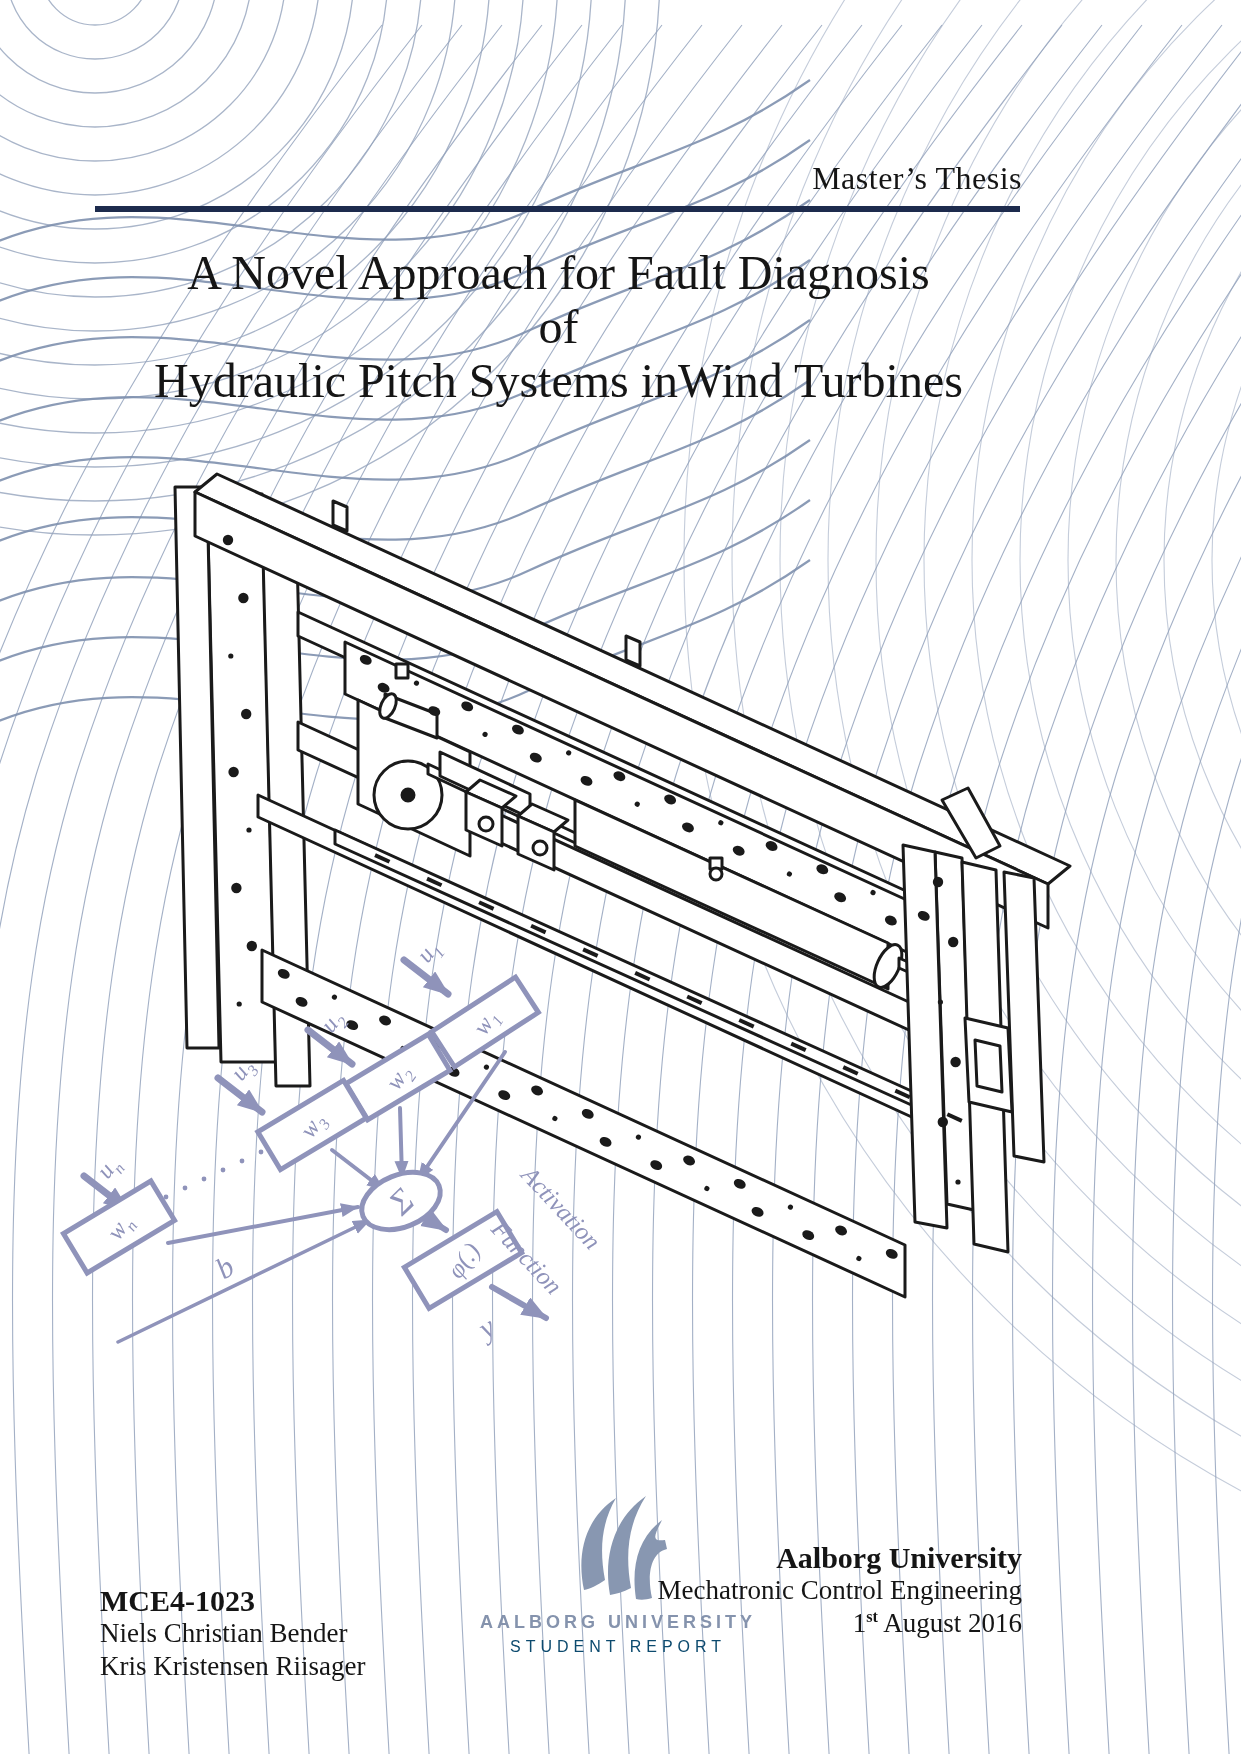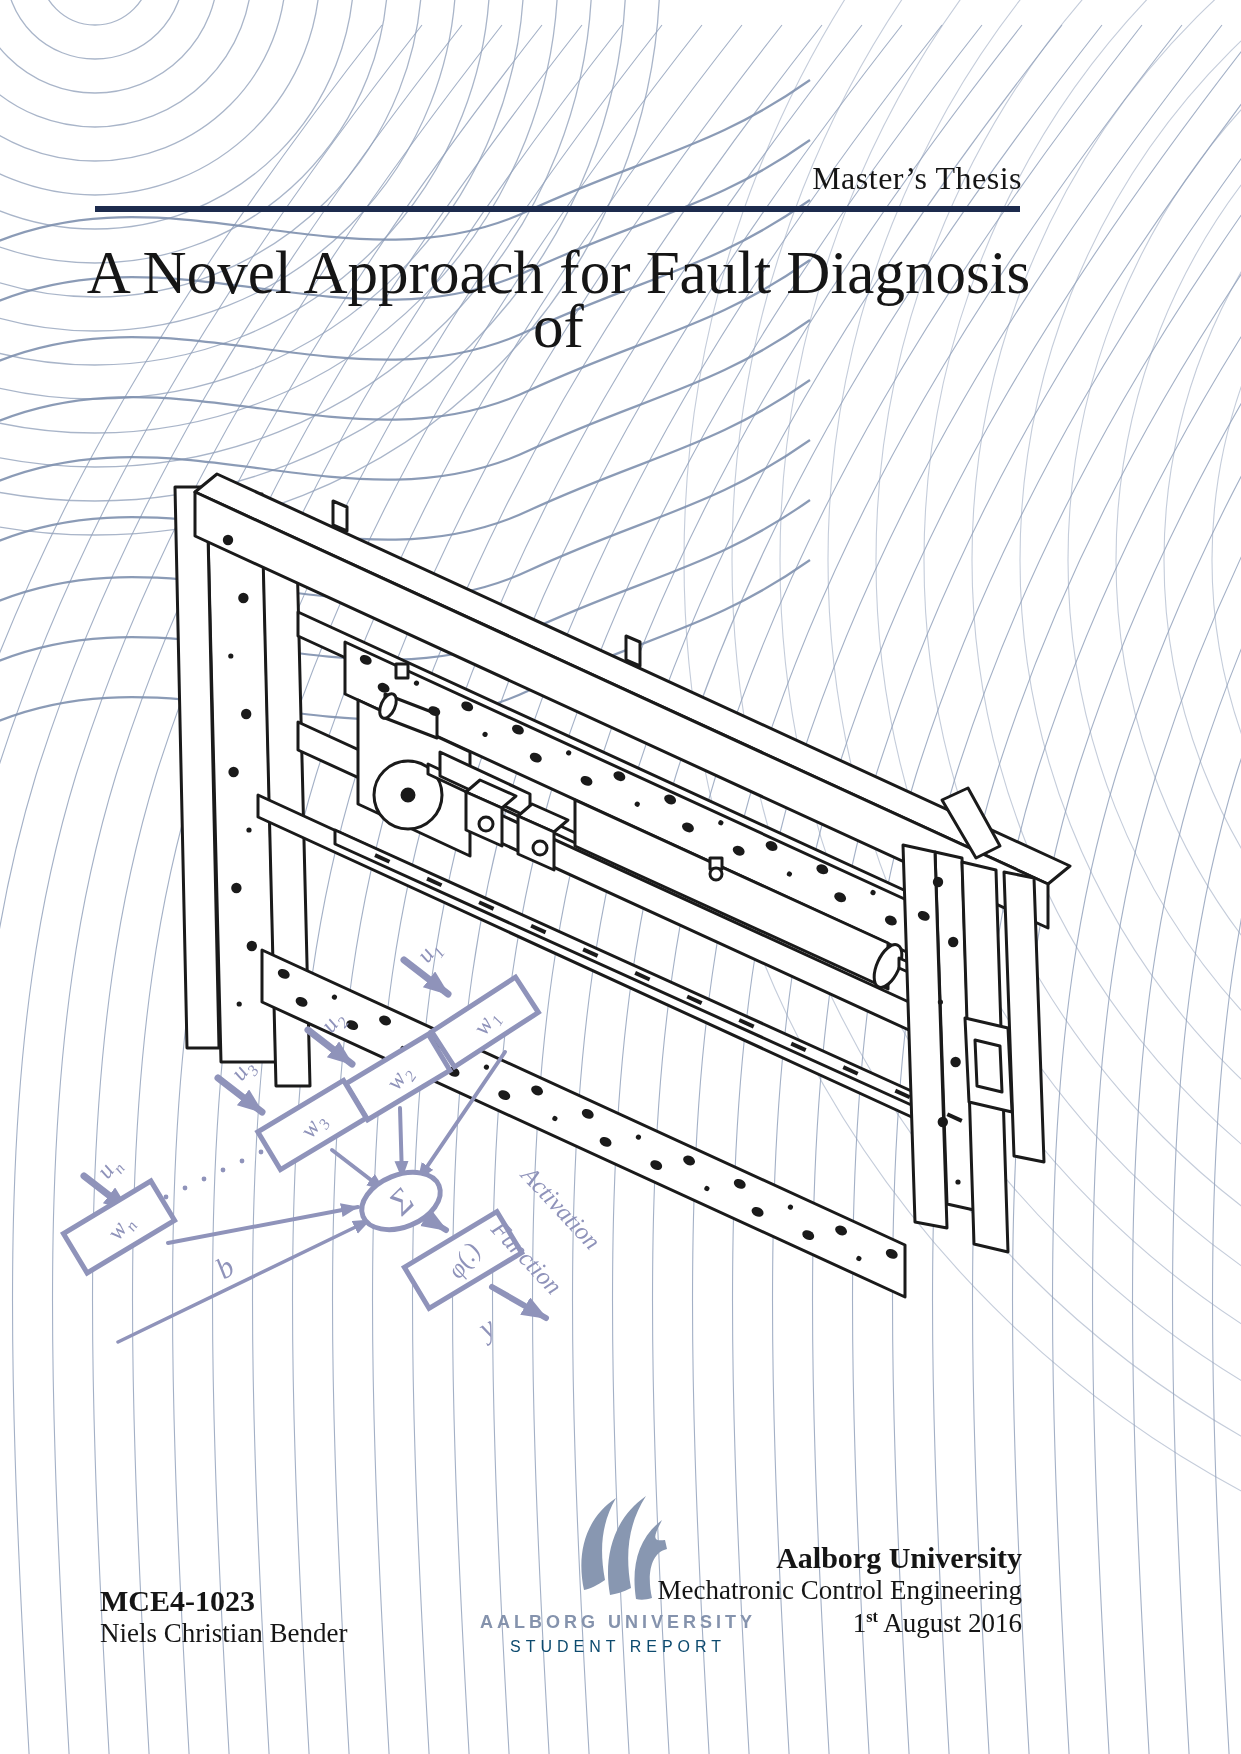--- a/index.html
+++ b/index.html
@@ -3,21 +3,21 @@
 <meta charset="utf-8">
 <style>
   html,body{margin:0;padding:0;background:#fff;}
   .page{position:relative;width:1241px;height:1754px;overflow:hidden;background:#ffffff;
         font-family:"Liberation Serif", serif;color:#151515;}
   svg.layer{position:absolute;left:0;top:0;pointer-events:none;}
   .masters{position:absolute;left:95px;width:927px;top:160px;text-align:right;
            font-size:32px;letter-spacing:0.5px;}
   .rule{position:absolute;left:95px;top:206px;width:925px;height:6px;background:#1d2b4d;}
   .title-block{position:absolute;left:70px;width:977px;top:246px;text-align:center;
-               font-size:61px;line-height:54px;}
+               font-size:48px;line-height:54px;}
   .footer-left{position:absolute;left:100px;top:1541px;font-size:27px;line-height:33px;margin-top:43px;}
   .footer-left .proj{font-weight:bold;font-size:30px;}
   .footer-right{position:absolute;right:219px;top:1541px;text-align:right;font-size:27px;line-height:33px;}
   .footer-right .uni{font-weight:bold;font-size:30px;}
   .footer-right sup{font-size:60%;vertical-align:super;line-height:0;font-weight:bold;}
   .footer-logo{position:absolute;left:468px;top:1492px;width:300px;text-align:center;}
   .logo-mark{display:block;margin:0 auto;}
   .logo-line1{margin-top:8px;font-family:"Liberation Sans",sans-serif;font-weight:bold;
               font-size:18px;letter-spacing:4px;color:#8593ad;}
   .logo-line2{margin-top:5px;font-family:"Liberation Sans",sans-serif;font-weight:normal;
@@ -315,25 +315,27 @@
       <text class="nn-text" font-size="25" transform="translate(490,1230) rotate(47)" stroke="none">Function</text>
     </g>
   </svg>
 
   <div class="masters">Master’s Thesis</div>
   <div class="rule"></div>
 
   <div class="title-block">
     <div>A Novel Approach for Fault Diagnosis</div>
     <div>of</div>
+    <div>Hydraulic Pitch Systems inWind Turbines</div>
   </div>
 
   <div class="footer-left">
     <div class="proj">MCE4-1023</div>
     <div>Niels Christian Bender</div>
+    <div>Kris Kristensen Riisager</div>
   </div>
 
   <div class="footer-logo">
     <svg class="logo-mark" width="100" height="112" viewBox="0 0 100 112">
       <g fill="#8897b1">
         <path d="M16,98 C8,60 18,26 48,6 C34,30 31,56 37,88 C30,93 22,97 16,98 Z"></path>
         <path d="M42,103 C35,64 46,26 78,4 C60,32 57,62 63,96 C55,100 48,102 42,103 Z"></path>
         <path d="M68,107 C63,74 70,46 94,28 C86,44 83,50 97,48 L99,57 C82,61 79,84 84,106 C78,108 72,108 68,107 Z"></path>
       </g>
     </svg>

